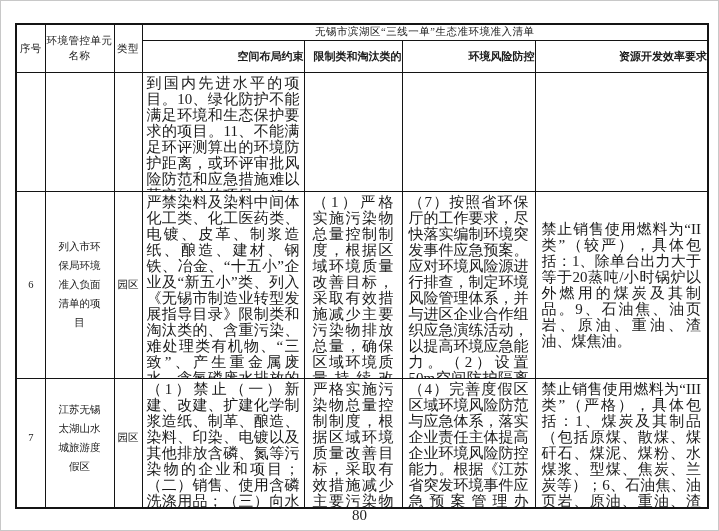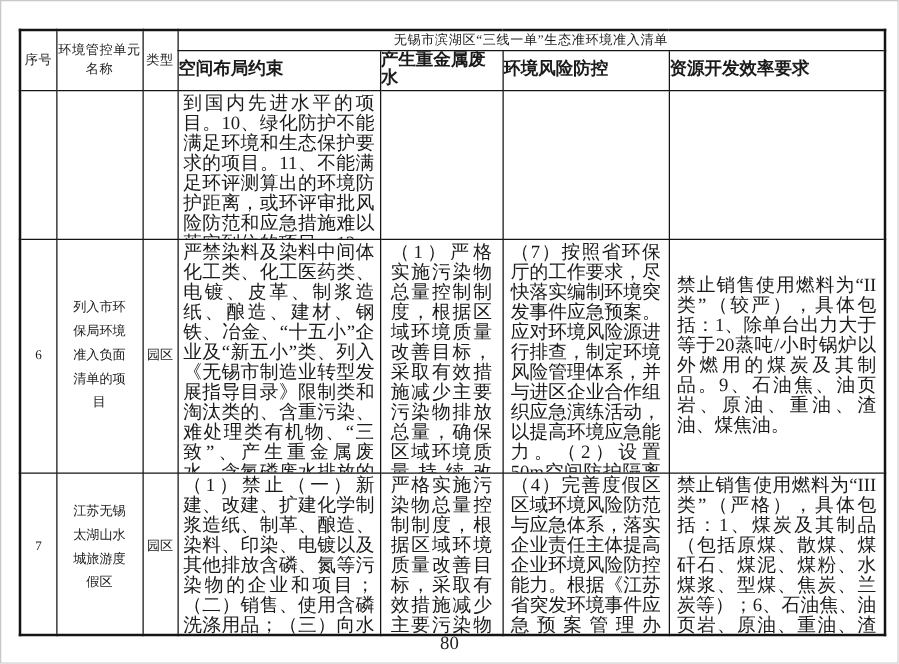--- a/index.html
+++ b/index.html
@@ -35,23 +35,23 @@
   tr.title-row th {
     height: 16px;
     font-size: 10.5px;
     font-weight: normal;
     text-align: center;
     vertical-align: middle;
     letter-spacing: 0.5px;
   }
   tr.subhead-row th {
     height: 32px;
-    font-size: 14px;
+    font-size: 11px;
     font-weight: bold;
-    text-align: left;
+    text-align: right;
     vertical-align: middle;
     line-height: 14px;
   }
   th.rowspan-head {
     font-size: 10.5px;
     font-weight: bold;
     text-align: center;
     vertical-align: middle;
     line-height: 15px;
     padding: 0 8px;
@@ -117,21 +117,21 @@
     <tbody>
         <tr class="title-row">
       <th rowspan="2" class="rowspan-head">序号</th>
       <th rowspan="2" class="rowspan-head">环境管控单元名称</th>
       <th rowspan="2" class="rowspan-head">类型</th>
       <th colspan="4">无锡市滨湖区“三线一单”生态准环境准入清单</th>
     </tr>
 
     <tr class="subhead-row">
       <th>空间布局约束</th>
-      <th>产生重金属废水</th>
+      <th>限制类和淘汰类的</th>
       <th>环境风险防控</th>
       <th>资源开发效率要求</th>
     </tr>
 
     <tr class="row-a">
       <td class="col-seq">
             <div class="cell"></div>
           </td>
       <td class="col-name">
             <div class="cell"></div>

